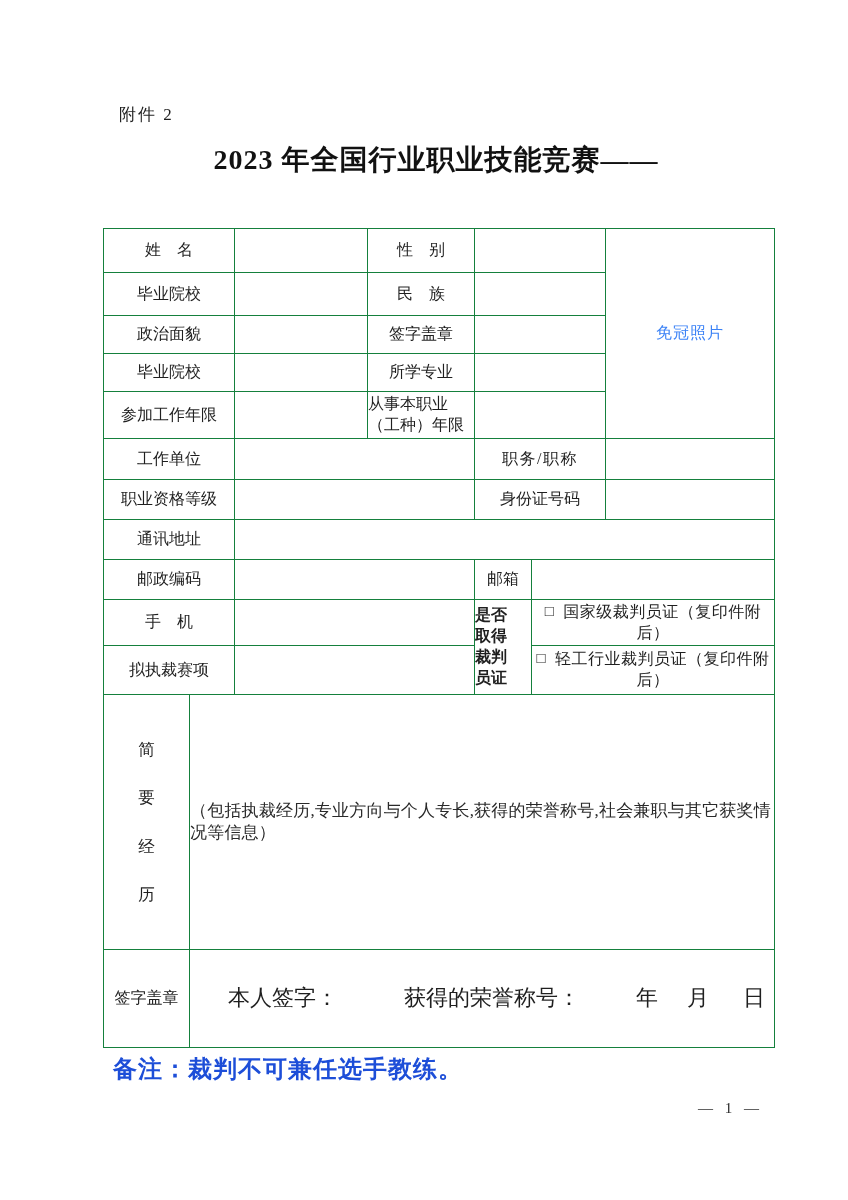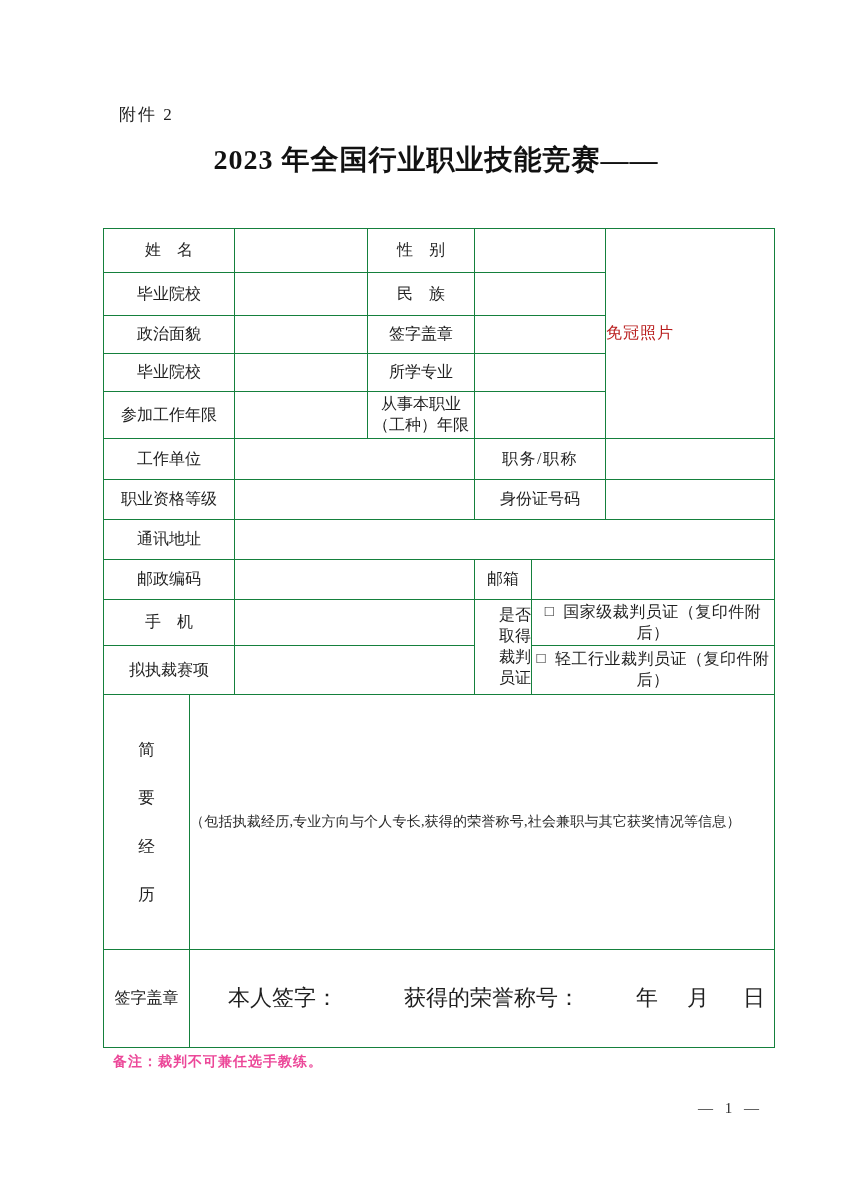--- a/index.html
+++ b/index.html
@@ -16,41 +16,41 @@
   table.form{
     position:absolute;left:91px;top:228px;width:671px;
     border-collapse:collapse;table-layout:fixed;
   }
   table.form td{
     border:1px solid #15803d;padding:0;vertical-align:middle;
     font-size:16px;line-height:1.3;overflow:hidden;
   }
   td.lbl{text-align:center;}
   td.lbl-sp{text-align:center;letter-spacing:1.5px;border-radius:12px;}
-  td.lbl-sm{font-size:13.5px;text-align:center;padding:2px 2px 2px 6px;line-height:1.5;}
+  td.lbl-sm{font-size:13.5px;text-align:left;padding:2px 2px 2px 6px;line-height:1.5;}
   td.val{background:#fff;}
-  td.photo-cell{text-align:left;font-size:15px;color:#b91c1c;letter-spacing:1px;}
-  td.vert-cell{text-align:right;font-size:15px;line-height:1.55;padding:2px 0;}
+  td.photo-cell{text-align:center;font-size:15px;color:#3b82f6;letter-spacing:1px;}
+  td.vert-cell{text-align:left;font-size:15px;line-height:1.55;padding:2px 0;font-weight:bold;}
   td.chk-cell{text-align:center;padding-left:13px;font-size:14px;letter-spacing:0.5px;}
   .chk-box{display:inline-block;font-size:15px;margin-right:9px;transform:translateY(-1px);}
   td.resume-lbl{vertical-align:middle;}
   .resume-lbl-inner{display:flex;flex-direction:column;align-items:center;justify-content:center;gap:27px;font-size:16.5px;}
   td.resume-cell{vertical-align:top;text-align:left;padding:9px 6px 0 22px;}
-  .resume-hint{font-size:14px;color:#2a2a2a;letter-spacing:0.2px;}
+  .resume-hint{font-size:17px;color:#2a2a2a;letter-spacing:0.2px;}
   td.sig-cell{vertical-align:middle;}
   .sig-row-inner{display:flex;align-items:center;font-size:22px;}
   .sig-self{margin-left:38px;}
   .sig-unit{margin-left:66px;}
   .sig-year{margin-left:56px;}
   .sig-month{margin-left:29px;}
   .sig-day{margin-left:34px;}
 
   .footer-note{
-    position:absolute;left:101px;top:1053px;font-size:14px;font-weight:bold;
-    color:#ec4899;letter-spacing:1px;
+    position:absolute;left:101px;top:1053px;font-size:24px;font-weight:bold;
+    color:#1d4ed8;letter-spacing:1px;
   }
   .page-number{
     position:absolute;top:1100px;right:101px;font-size:15px;color:#2a2a2a;
     word-spacing:8px;
   }
 </style>
 </head>
 <body>
 
 <div class="page">

